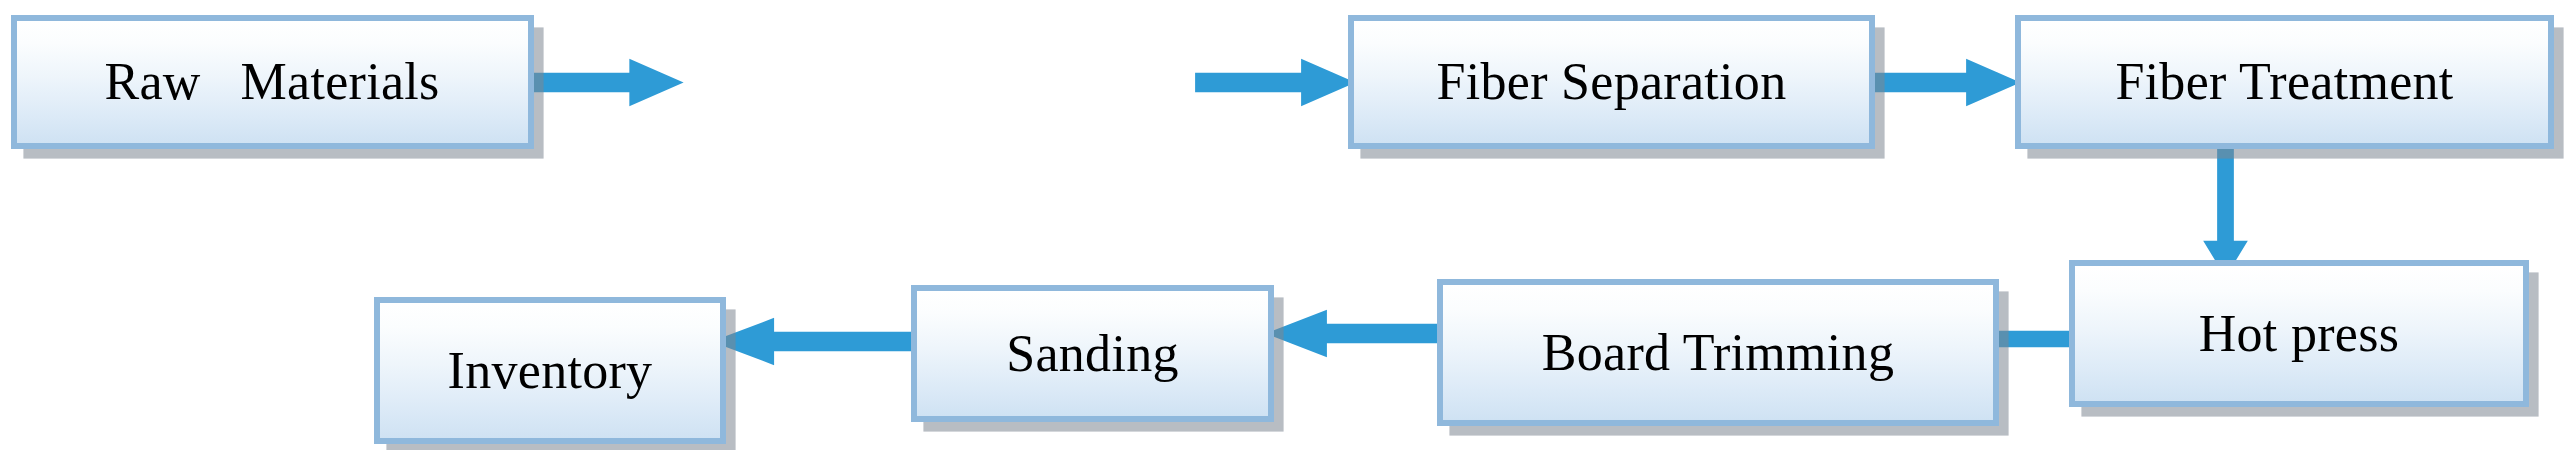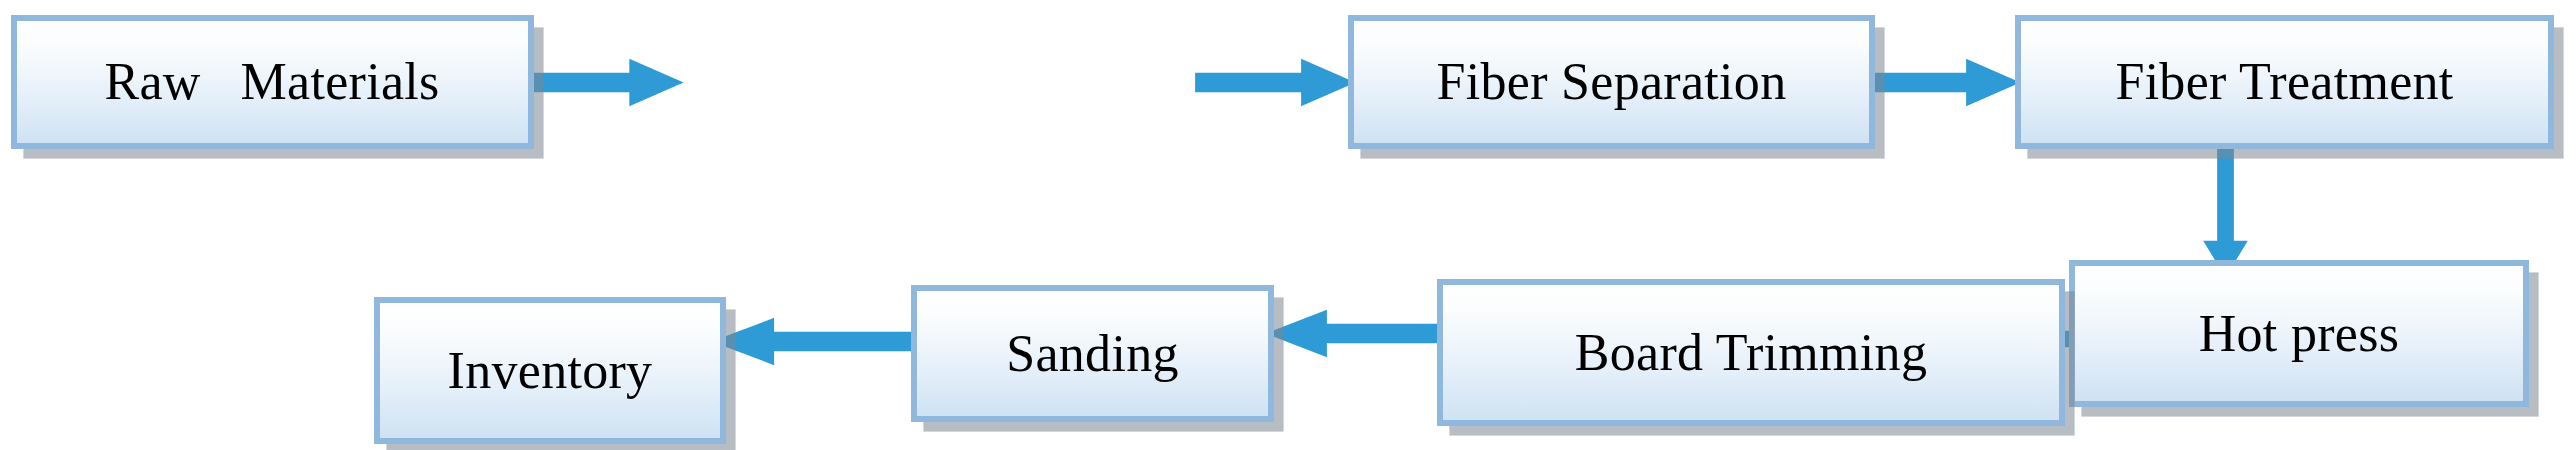--- a/index.html
+++ b/index.html
@@ -112,21 +112,21 @@
   </div>
 
   <div class="node" style="left:2015px; top:15.3px; width:539px; height:134px;padding-left:16px;">
     <div class="node-label">Fiber Treatment</div>
   </div>
 
   <div class="node" style="left:2069px; top:260px; width:460px; height:147px;">
     <div class="node-label">Hot press</div>
   </div>
 
-  <div class="node" style="left:1437px; top:279px; width:628px; height:147px;">
+  <div class="node" style="left:1437px; top:279px; width:562px; height:147px;">
     <div class="node-label">Board Trimming</div>
   </div>
 
   <div class="node" style="left:911px; top:285px; width:363px; height:137px;">
     <div class="node-label">Sanding</div>
   </div>
 
   <div class="node" style="left:366px; top:297px; width:352px; height:147px;margin-left:8px;">
     <div class="node-label">Inventory</div>
   </div>

